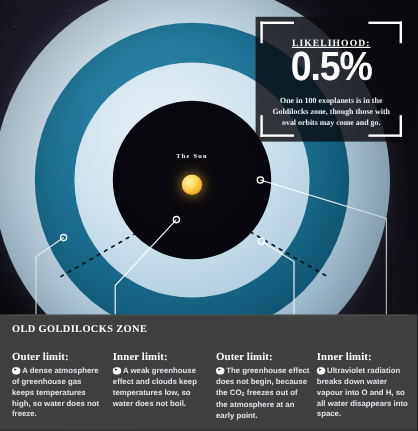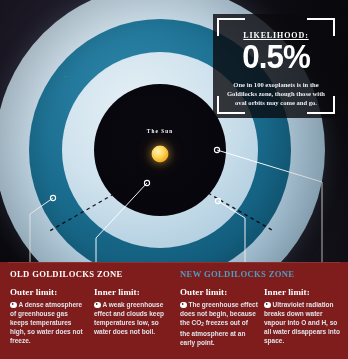--- a/index.html
+++ b/index.html
@@ -101,29 +101,29 @@
     color:#fff;font-size:8px;font-weight:bold;letter-spacing:.9px;
     font-family:"Liberation Serif", serif;text-decoration:underline;}
   .c-big{position:absolute;top:25px;left:0;right:0;text-align:center;
     color:#fff;font-size:34px;font-weight:bold;letter-spacing:-1px;line-height:1;
     font-family:"Liberation Sans", sans-serif;transform:scaleX(.92);}
   .c-sub{position:absolute;top:66px;left:8px;right:8px;text-align:center;
     color:#e8ecf2;font-size:6.6px;line-height:9.2px;font-weight:bold;
     font-family:"Liberation Serif", serif;}
 
   
-  .bottom{position:absolute;left:0;top:262px;width:348px;height:97px;background:#7f1d1d;}
+  .bottom{position:absolute;left:0;top:262px;width:348px;height:97px;background:#404040;}
   .divider{position:absolute;top:0;height:1px;background:rgba(255,255,255,.10);left:8px;right:8px;}
   .zone-head{position:absolute;font-size:8.6px;font-weight:bold;letter-spacing:.35px;
     font-family:"Liberation Serif", serif;white-space:nowrap;}
   .zone-head.old{left:10px;top:7px;color:#ffffff;}
   .zone-head.new{left:180px;top:7px;color:#4a9fc4;}
   .col{position:absolute;top:22px;width:78px;}
   .col.c1{left:10px;} .col.c2{left:94px;} .col.c3{left:180px;} .col.c4{left:264px;}
-  .col h4{margin:3px 0 3px 0;color:#fff;font-size:9px;font-weight:bold;letter-spacing:.1px;
+  .col h4{margin:8px 0 3px 0;color:#fff;font-size:9px;font-weight:bold;letter-spacing:.1px;
     font-family:"Liberation Serif", serif;}
   .col .body{color:#dfe3ea;font-size:6.5px;line-height:9.1px;font-weight:bold;}
   .bullet{display:inline-block;width:6.5px;height:6.5px;border-radius:50%;background:#fff;
     position:relative;vertical-align:-1px;margin-right:2px;}
   .bullet::after{content:"";position:absolute;left:2.3px;top:1.6px;
     border-left:2.6px solid #0b0a0f;border-top:1.7px solid transparent;border-bottom:1.7px solid transparent;}
   sub{font-size:4.6px;vertical-align:-1px;}
 </style>
 </head>
 <body>
@@ -181,21 +181,20 @@
     <div class="cbr br"></div>
     <div class="c-title">LIKELIHOOD:</div>
     <div class="c-big">0.5%</div>
     <div class="c-sub">One in 100 exoplanets is in the Goldilocks zone, though those with oval orbits may come and go.</div>
   </div>
 
   <div class="bottom">
     <div class="divider"></div>
 
     <div class="zone-head old">OLD GOLDILOCKS ZONE</div>
-    <div class="zone-head new">NEW GOLDILOCKS ZONE</div>
 
     <div class="col c1">
       <h4>Outer limit:</h4>
       <div class="body"><span class="bullet"></span><span>A dense atmosphere of greenhouse gas keeps temperatures high, so water does not freeze.</span></div>
     </div>
 
     <div class="col c2">
       <h4>Inner limit:</h4>
       <div class="body"><span class="bullet"></span><span>A weak greenhouse effect and clouds keep temperatures low, so water does not boil.</span></div>
     </div>

